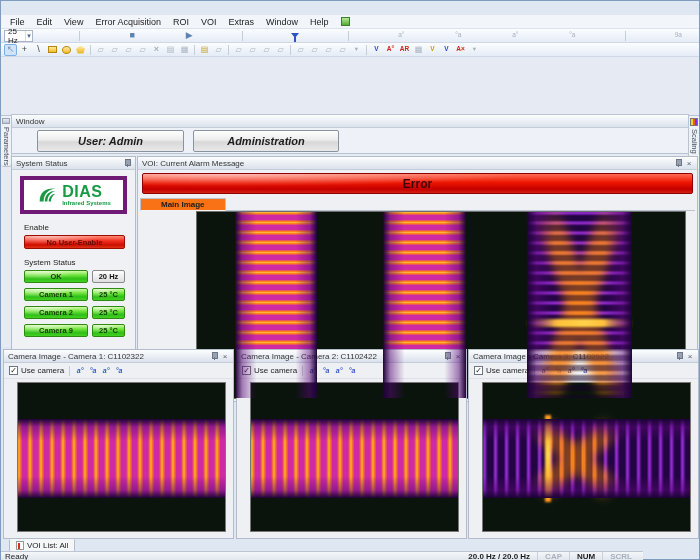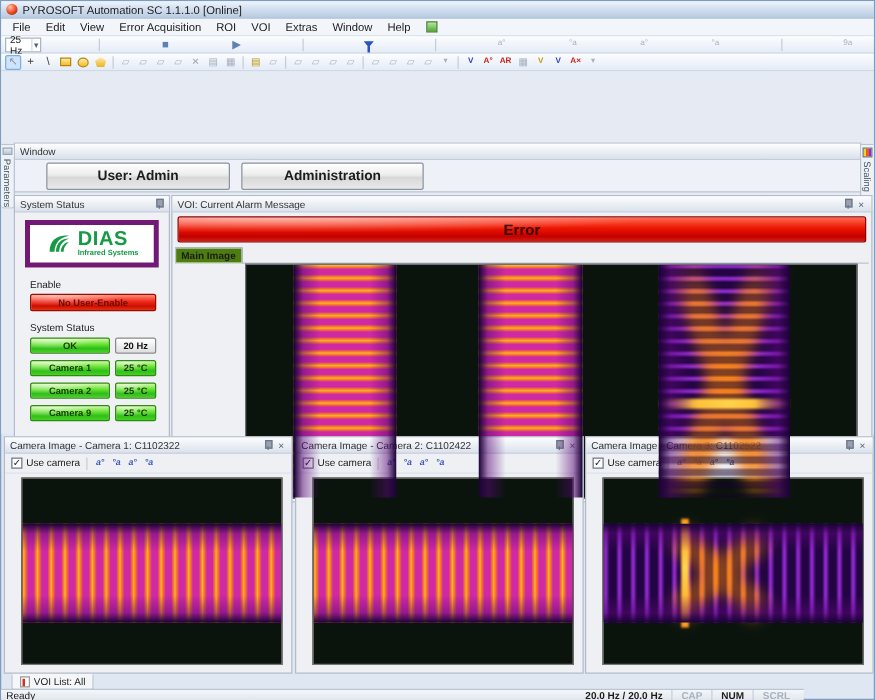--- a/index.html
+++ b/index.html
@@ -66,21 +66,21 @@
   .phdr .sp { flex:1; }
   .pin { width:8px; height:9px; position:relative; flex:0 0 auto; }
   .pin::before { content:""; position:absolute; left:2px; top:0; width:4px; height:5px; background:#98a1af; border:1px solid #6e7787; }
   .pin::after { content:""; position:absolute; left:3.5px; top:5px; width:1px; height:3px; background:#6e7787; }
   .hx { font-size:8px; color:#55606e; width:8px; text-align:center; }
 
   .title-panel { position:absolute; left:10px; top:57px; width:678px; height:40px; background:#eef2f8; border:1px solid #b9c3d1; }
   .btnrow { display:flex; align-items:center; gap:9px; padding:2px 0 0 25px; }
   .bigbtn { height:22px; border:1px solid #8a93a0; border-radius:2px; font-weight:bold; font-size:11px;
     background:linear-gradient(180deg,#ffffff,#ececec 45%,#d8d8d8 55%,#e9e9e9); box-shadow:inset 0 1px 0 #fff;
-    display:flex; align-items:center; justify-content:center; }
+    display:flex; align-items:center; justify-content:center;font-style:italic; }
   .bb-user { width:147px; } .bb-product { width:328px; } .bb-admin { width:146px; }
 
   
   .sys-panel { position:absolute; left:10px; top:99px; width:125px; height:246px; background:#f0f1f4; border:1px solid #b2bcca; }
   .sys-body { padding:6px 8px 0 8px; }
   .logo-box { background:#fff; border:4px solid #701a75; height:38px; display:flex; align-items:center; justify-content:center; gap:4px; }
   .logo-txt .dias { color:#169a44; font-weight:bold; font-size:16px; line-height:1; letter-spacing:.5px; }
   .logo-txt .sub { color:#169a44; font-size:6px; font-weight:bold; }
   .sec-label { font-size:8px; color:#222; margin:9px 0 3px 4px; }
   .enable-btn { margin-left:4px; width:101px; height:14px; border:1px solid #9a0e00; border-radius:2px;
@@ -94,21 +94,21 @@
   .wbtn { background:linear-gradient(180deg,#ffffff,#dedede); border:1px solid #8a8a8a; color:#111; }
   .save-btn { margin-left:4px; width:101px; height:15px; border:1px solid #8a93a0; border-radius:2px; font-size:8px;
     background:linear-gradient(180deg,#fdfdfd,#e2e2e2); display:flex; align-items:center; justify-content:center; }
 
   
   .alarm-panel { position:absolute; left:136px; top:99px; width:561px; height:246px; background:#eef0f4; border:1px solid #b2bcca; }
   .error-bar { position:absolute; left:4px; right:4px; top:16px; height:21px; border:1px solid #8f0000; border-radius:2px;
     background:radial-gradient(ellipse at 15% 0%,rgba(255,255,255,.55),rgba(255,255,255,0) 45%),linear-gradient(180deg,#ff6a52,#ee1500 45%,#c40000 80%,#d42010);
     display:flex; align-items:center; justify-content:center; font-weight:bold; font-size:12px; color:#3a0500; }
   .tabstrip { position:absolute; left:2px; right:2px; top:41px; height:13px; border-bottom:1px solid #b9c3d1; }
-  .tab { display:inline-flex; align-items:center; height:13px; padding:0 4px; background:#4d7c0f;
+  .tab { display:inline-flex; align-items:center; height:13px; padding:0 20px; background:#f97316;
     border:1px solid #b9c3d1; border-bottom:1px solid #f3f5f8; font-weight:bold; font-size:8px; }
   .main-image { position:absolute; left:58px; top:54px; width:490px; height:188px; background:#0a140d;
     border:1px solid #6e6e6e; overflow:hidden; }
 
   
   .tv { position:absolute; top:-5px; bottom:-5px; }
   .tv::after { content:""; position:absolute; inset:0; z-index:5;
     background:linear-gradient(90deg,#1c0336 0%,rgba(90,8,120,.5) 9%,rgba(0,0,0,0) 26%,rgba(0,0,0,0) 74%,rgba(90,8,120,.5) 91%,#1c0336 100%); }
   .tv12 { background:repeating-linear-gradient(180deg,#cf2aa4 0px,#cf2aa4 2.5px,#ff8418 4.5px,#ffb23a 5.5px,#ff8418 6.5px,#cf2aa4 8.5px,#cf2aa4 10px); }
   .t1 { left:38px; width:82px; } .t2 { left:186px; width:83px; }
@@ -160,24 +160,20 @@
     display:flex; align-items:center; font-size:8px; padding:0 4px; }
   .sb-right { margin-left:auto; display:flex; align-items:center;font-weight:bold; }
   .sb-cell { padding:0 7px; border-left:1px solid #c8d0da; }
   .dim { color:#a9b1bc; }
 </style>
 </head>
 <body>
 
 <div class="app">
 
-  <div class="titlebar">
-    <span class="app-ico"></span>
-    <span class="title-text">PYROSOFT Automation SC 1.1.1.0  [Online]</span>
-  </div>
 
   <div class="menubar">
     <span class="menu-item">File</span>
     <span class="menu-item">Edit</span>
     <span class="menu-item">View</span>
     <span class="menu-item">Error Acquisition</span>
     <span class="menu-item">ROI</span>
     <span class="menu-item">VOI</span>
     <span class="menu-item">Extras</span>
     <span class="menu-item">Window</span>

